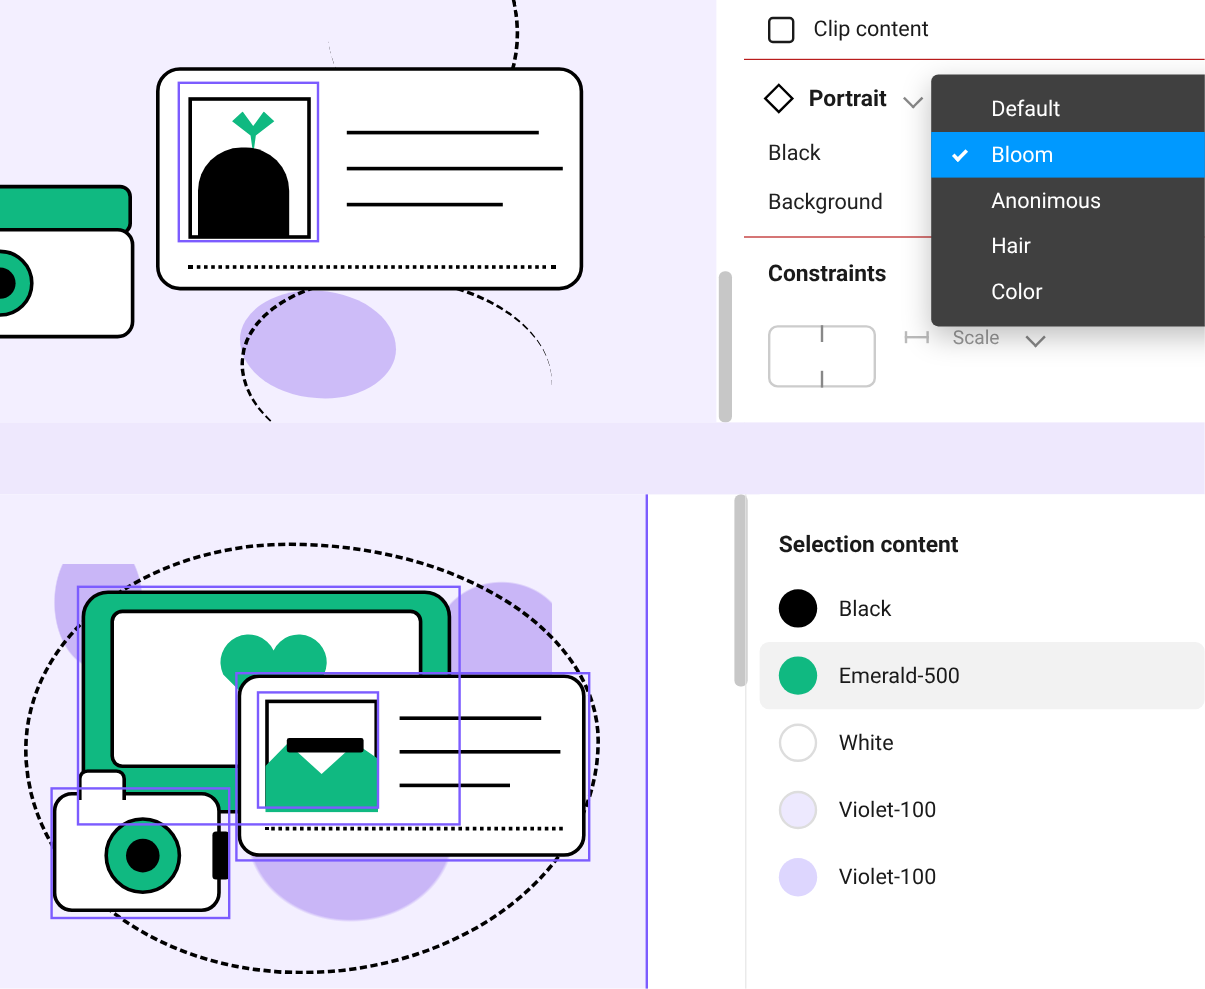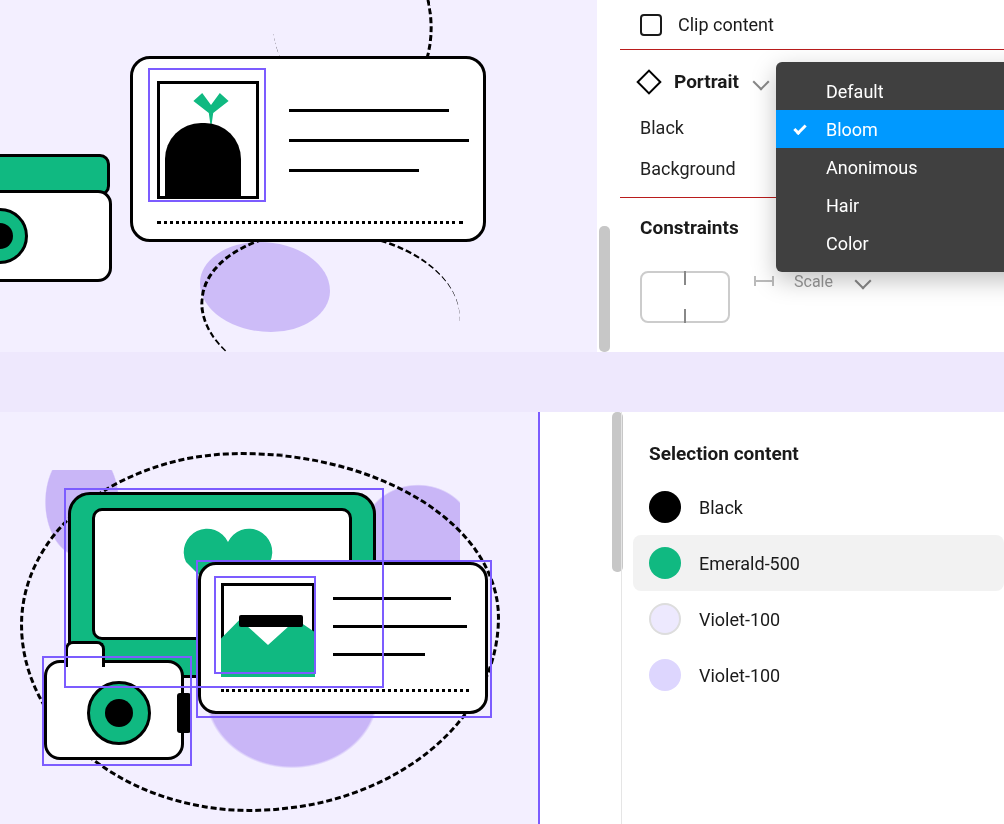--- a/index.html
+++ b/index.html
@@ -498,20 +498,24 @@
     <div class="color-row">
       <span class="swatch" style="background:#000000"></span>
       <span>Black</span>
     </div>
     <div class="color-row hover">
       <span class="swatch" style="background:#10b981"></span>
       <span>Emerald-500</span>
 
     </div>
     <div class="color-row">
+      <span class="swatch outline" style="background:#ffffff"></span>
+      <span>White</span>
+    </div>
+    <div class="color-row">
       <span class="swatch outline" style="background:#ede9fe"></span>
       <span>Violet-100</span>
     </div>
     <div class="color-row">
       <span class="swatch" style="background:#ddd6fe"></span>
       <span>Violet-100</span>
     </div>
   </div>
 </div>
 

